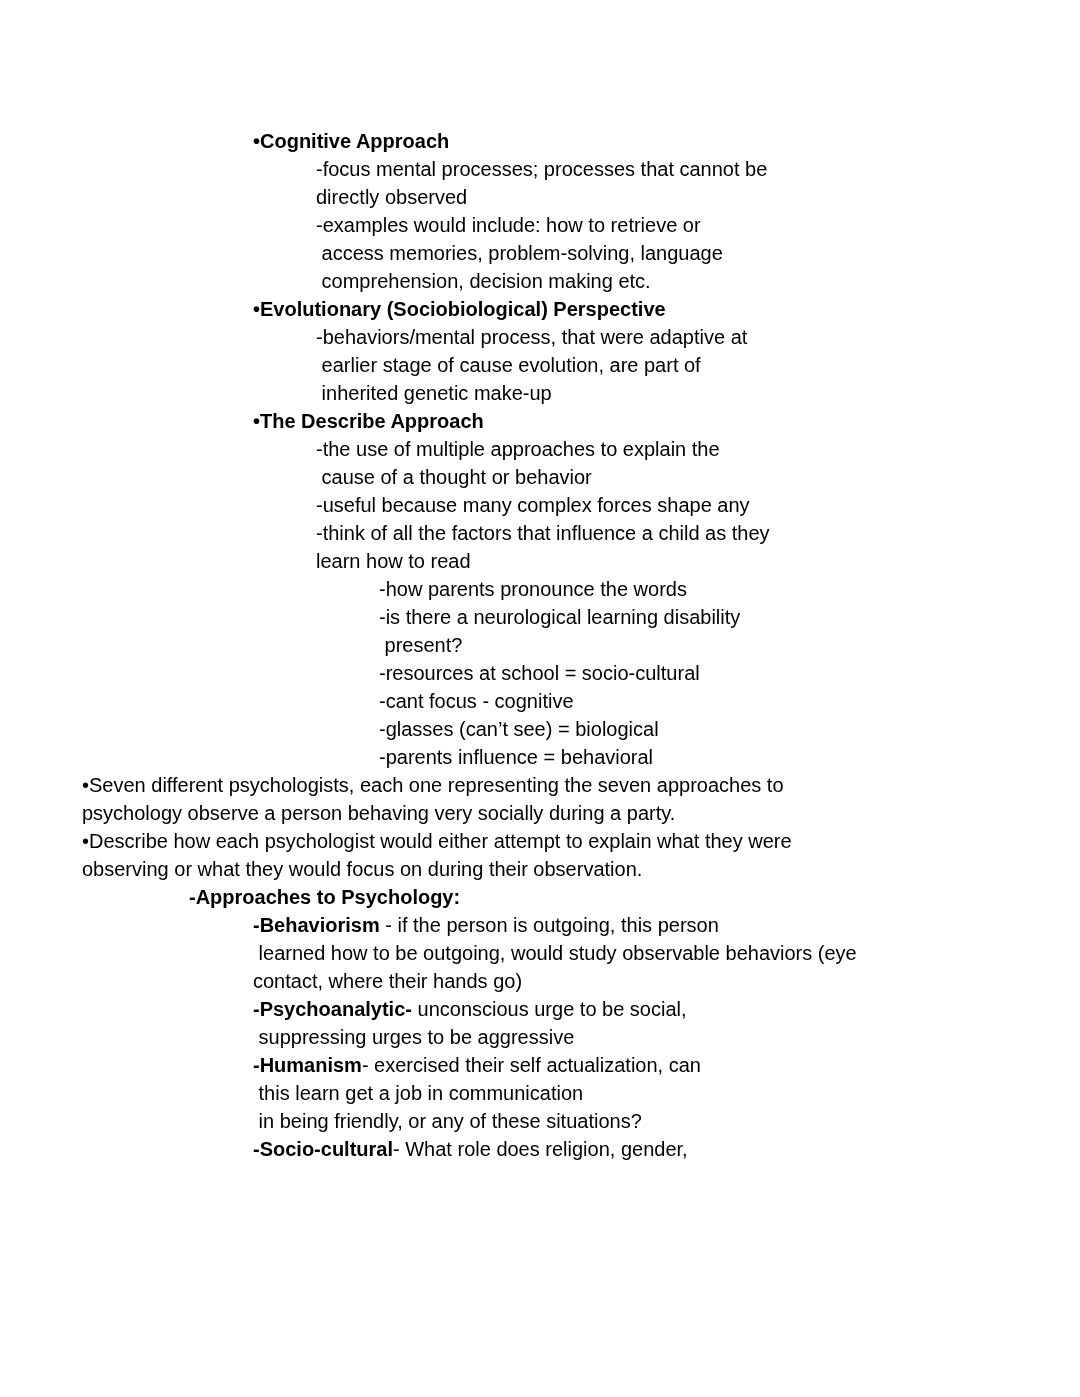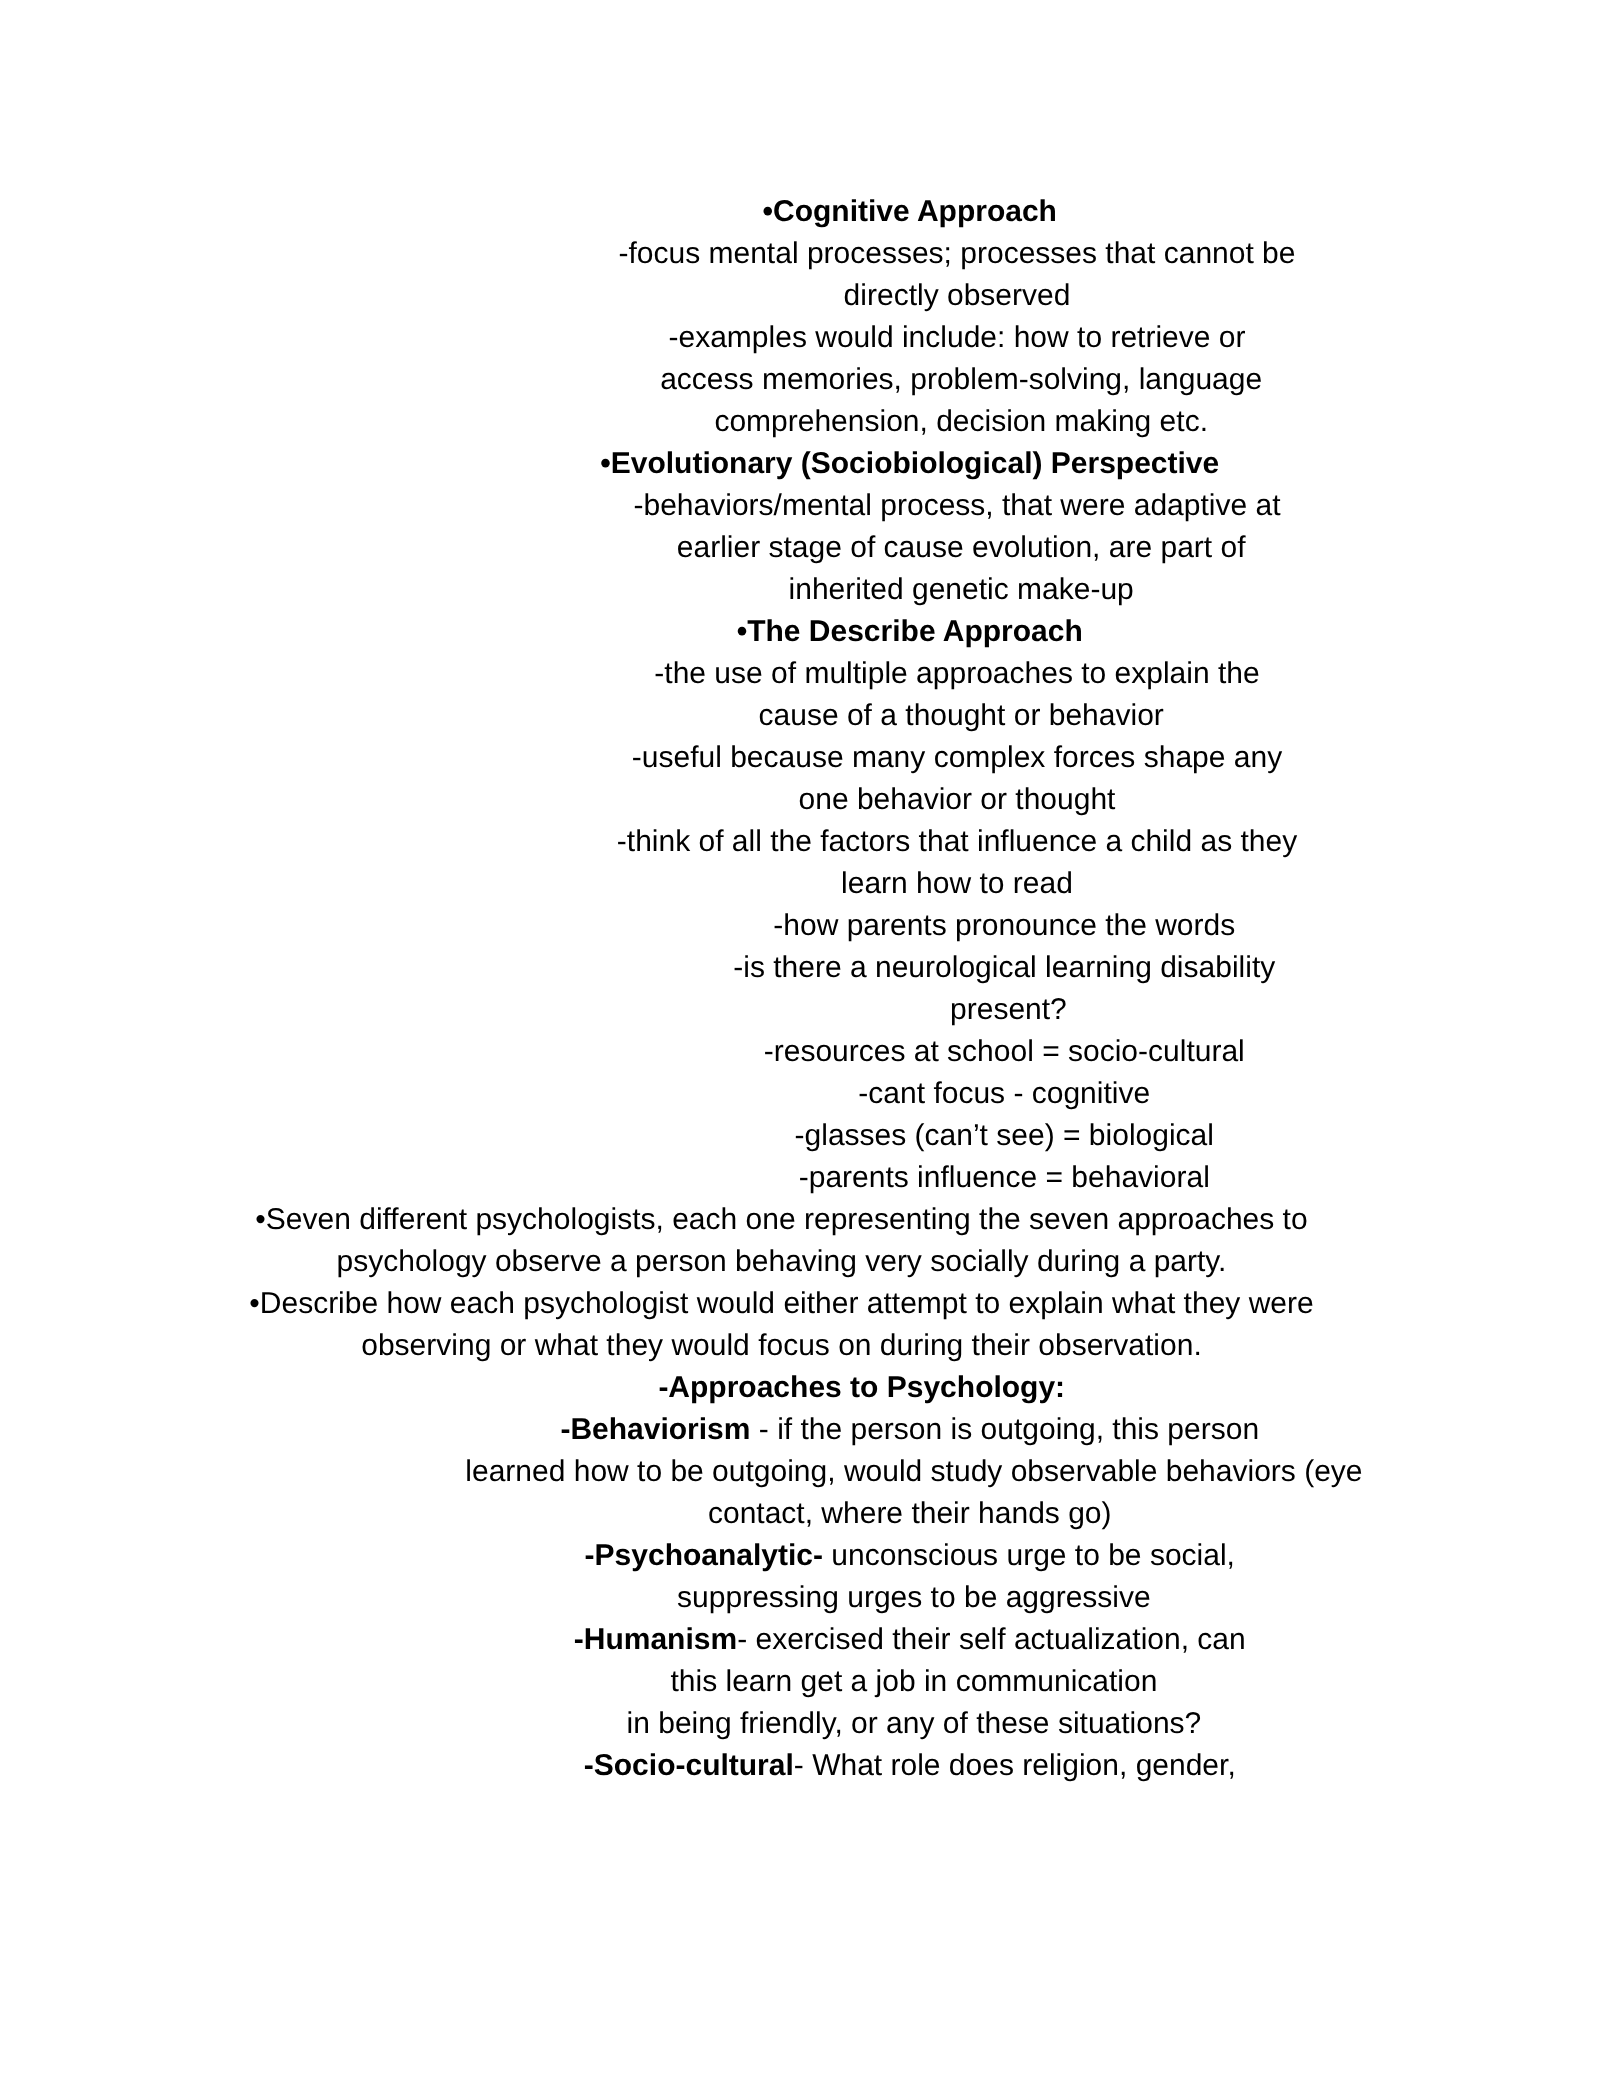--- a/index.html
+++ b/index.html
@@ -13,21 +13,20 @@
     height: 1397px;
     background: #ffffff;
     overflow: hidden;
     font-family: "Liberation Sans", sans-serif;
   }
   .content {
     position: absolute;
     top: 127px;
     left: 0;
     width: 960px;
-    text-align: center;
   }
   .line {
     font-size: 20px;
     line-height: 28px;
     color: #000000;
     white-space: pre-wrap;
   }
   .line span.bold { font-weight: 700; }
   .indent-0 { padding-left: 82px; }
   .indent-1 { padding-left: 189px; font-weight: bold; }
@@ -47,21 +46,20 @@
       <div class="line indent-3"><span> access memories, problem-solving, language</span></div>
       <div class="line indent-3"><span> comprehension, decision making etc.</span></div>
       <div class="line indent-2"><span class="bold">•Evolutionary (Sociobiological) Perspective</span></div>
       <div class="line indent-3"><span>-behaviors/mental process, that were adaptive at</span></div>
       <div class="line indent-3"><span> earlier stage of cause evolution, are part of</span></div>
       <div class="line indent-3"><span> inherited genetic make-up</span></div>
       <div class="line indent-2"><span class="bold">•The Describe Approach</span></div>
       <div class="line indent-3"><span>-the use of multiple approaches to explain the</span></div>
       <div class="line indent-3"><span> cause of a thought or behavior</span></div>
       <div class="line indent-3"><span>-useful because many complex forces shape any</span></div>
-      <div class="line indent-3"><span>one behavior or thought</span></div>
       <div class="line indent-3"><span>-think of all the factors that influence a child as they</span></div>
       <div class="line indent-3"><span>learn how to read</span></div>
       <div class="line indent-4"><span>-how parents pronounce the words</span></div>
       <div class="line indent-4"><span>-is there a neurological learning disability</span></div>
       <div class="line indent-4"><span> present?</span></div>
       <div class="line indent-4"><span>-resources at school = socio-cultural</span></div>
       <div class="line indent-4"><span>-cant focus - cognitive</span></div>
       <div class="line indent-4"><span>-glasses (can’t see) = biological</span></div>
       <div class="line indent-4"><span>-parents influence = behavioral</span></div>
       <div class="line indent-0"><span>•Seven different psychologists, each one representing the seven approaches to</span></div>

